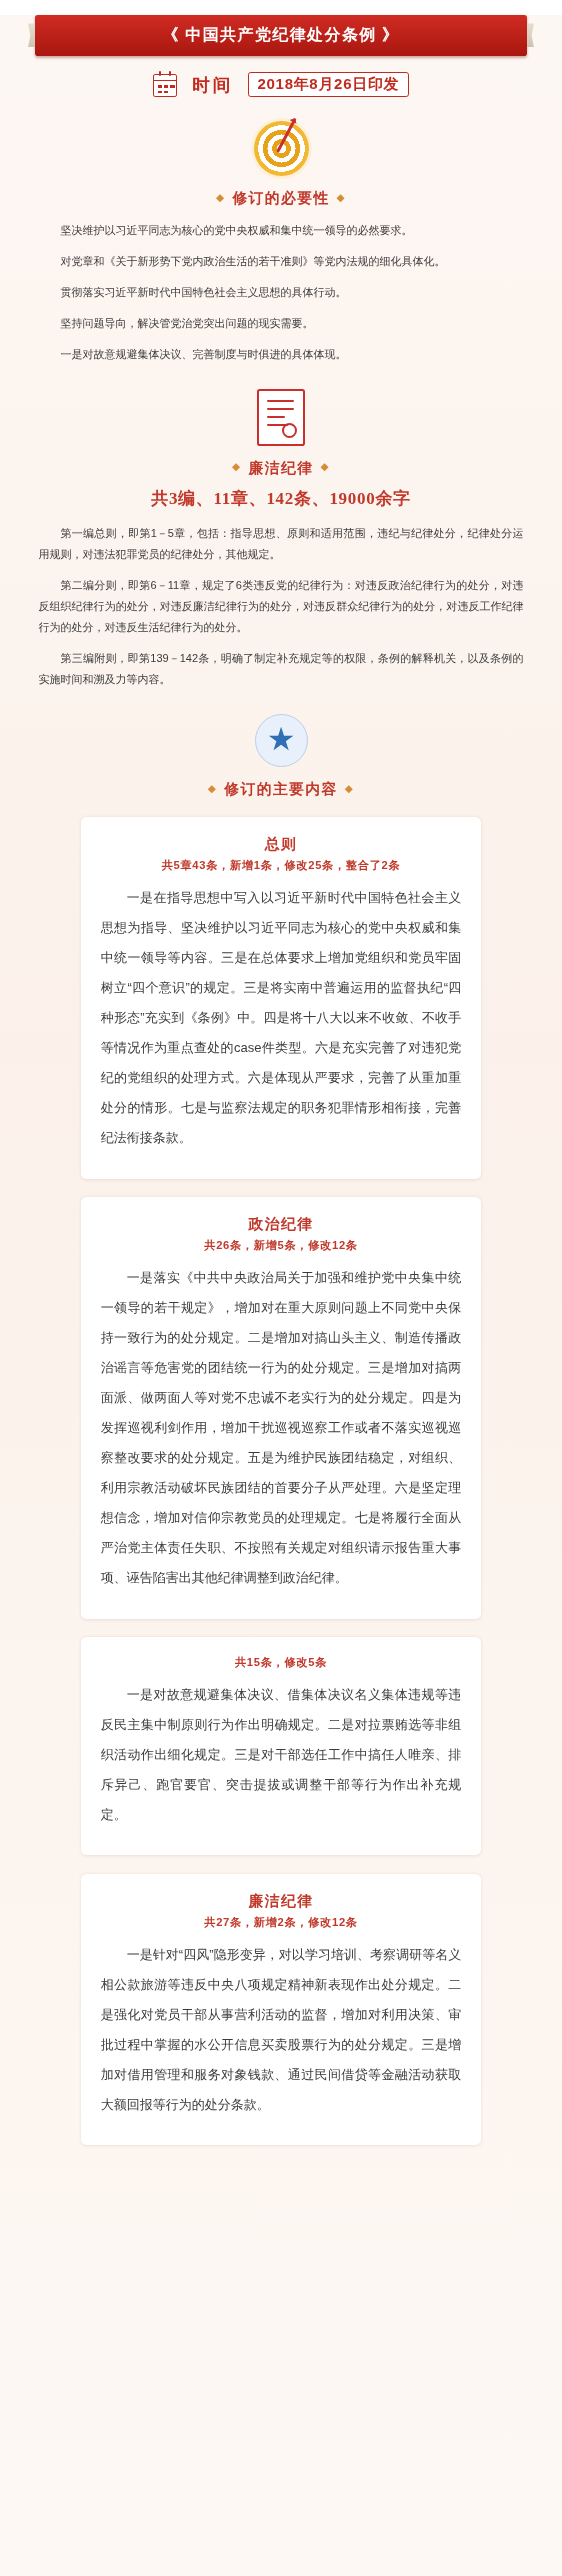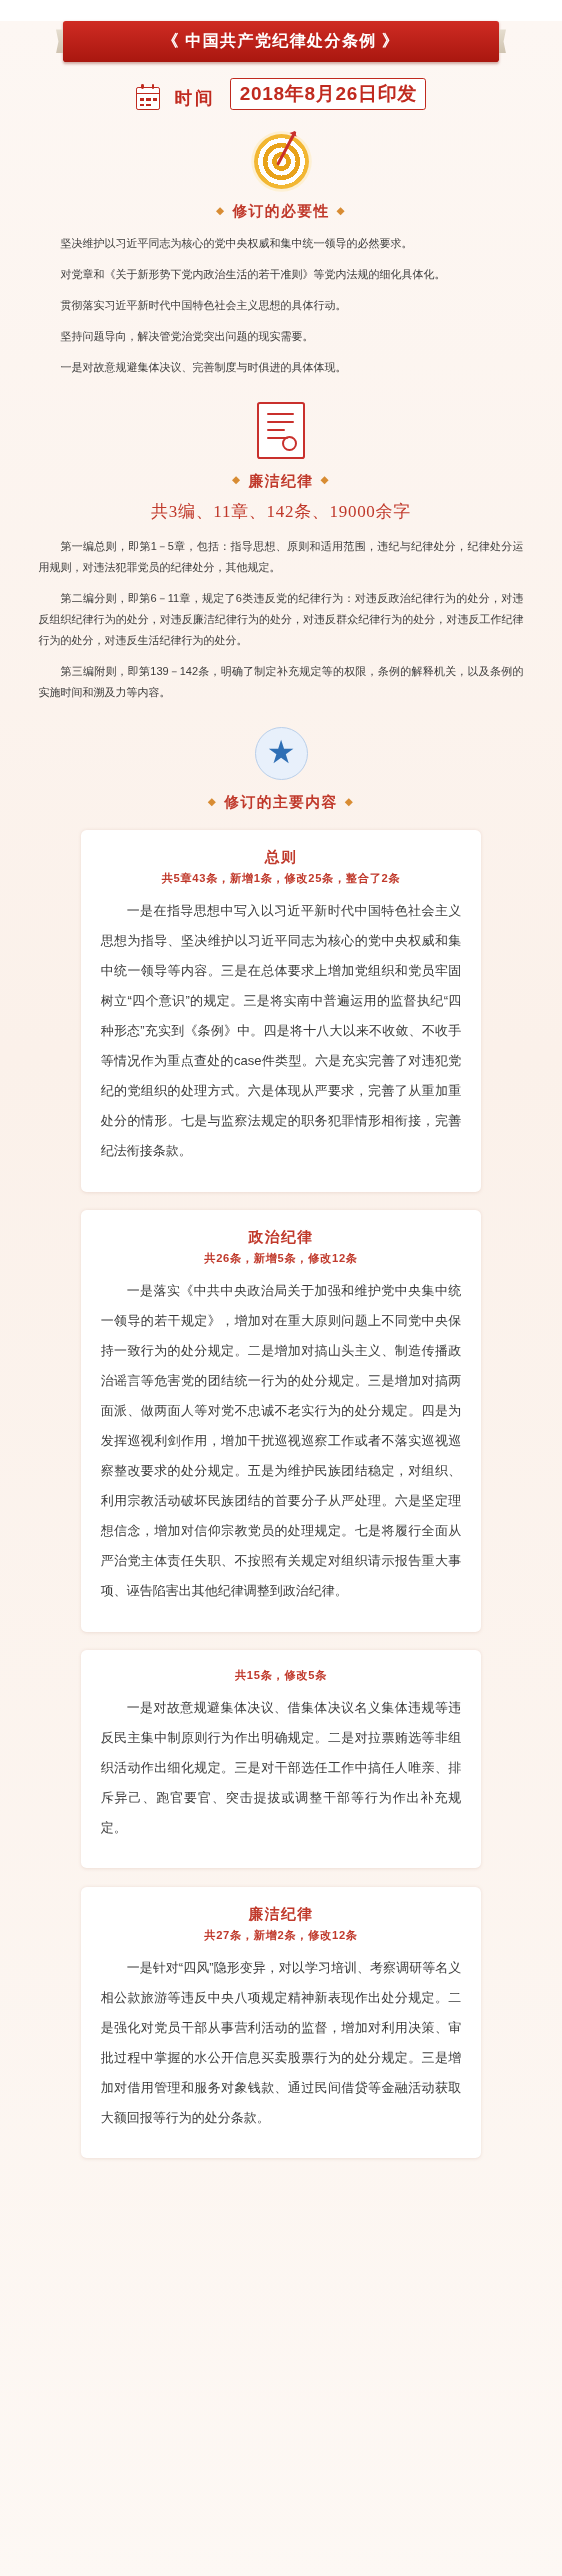--- a/index.html
+++ b/index.html
@@ -16,22 +16,22 @@
     width: 562px;
     min-height: 2576px;
     background: linear-gradient(#fdf7f3, #fbf1ea 40%, #fdf8f4);
     position: relative;
     box-sizing: border-box;
     padding: 0 0 28px 0;
   }
 
   
   .title-banner {
-    margin: 21px auto 0 auto;
-    width: 436px;
+    margin: 15px auto 0 auto;
+    width: 492px;
     height: 41px;
     background: linear-gradient(#cf2b23, #a9170f);
     border-radius: 2.8px;
     display: flex;
     align-items: center;
     justify-content: center;
     box-shadow: 0 1.4px 2.8px rgba(120, 20, 10, .35);
     position: relative;
   }
   .title-banner:before, .title-banner:after {
@@ -95,21 +95,21 @@
     font-size: 17.6px;
     font-weight: bold;
     letter-spacing: 2.8px;
     font-family: "Liberation Serif", "DejaVu Serif", serif;
   }
   .date-box {
     border: 1.4px solid #c02a1f;
     border-radius: 2.8px;
     padding: 2.1px 8.4px;
     color: #c02a1f;
-    font-size: 19px;
+    font-size: 15px;
     font-weight: bold;
     letter-spacing: 0.7px;
     background: #fff;
   }
 
   
   .icon-wrap {
     display: flex;
     justify-content: center;
     margin-top: 24px;
@@ -208,21 +208,21 @@
     line-height: 21px;
     color: #3b3b3b;
     text-indent: 2em;
     text-align: justify;
   }
 
   .big-red {
     text-align: center;
     color: #c0392b;
     font-size: 17px;
-    font-weight: normal;
+    font-weight: bold;
     letter-spacing: 0.7px;
     margin: 9.8px 0 12.7px 0;
     font-family: "Liberation Serif", "DejaVu Serif", serif;
   }
 
   
   .card {
     width: 400px;
     margin: 18.3px auto 0 auto;
     background: #ffffff;

